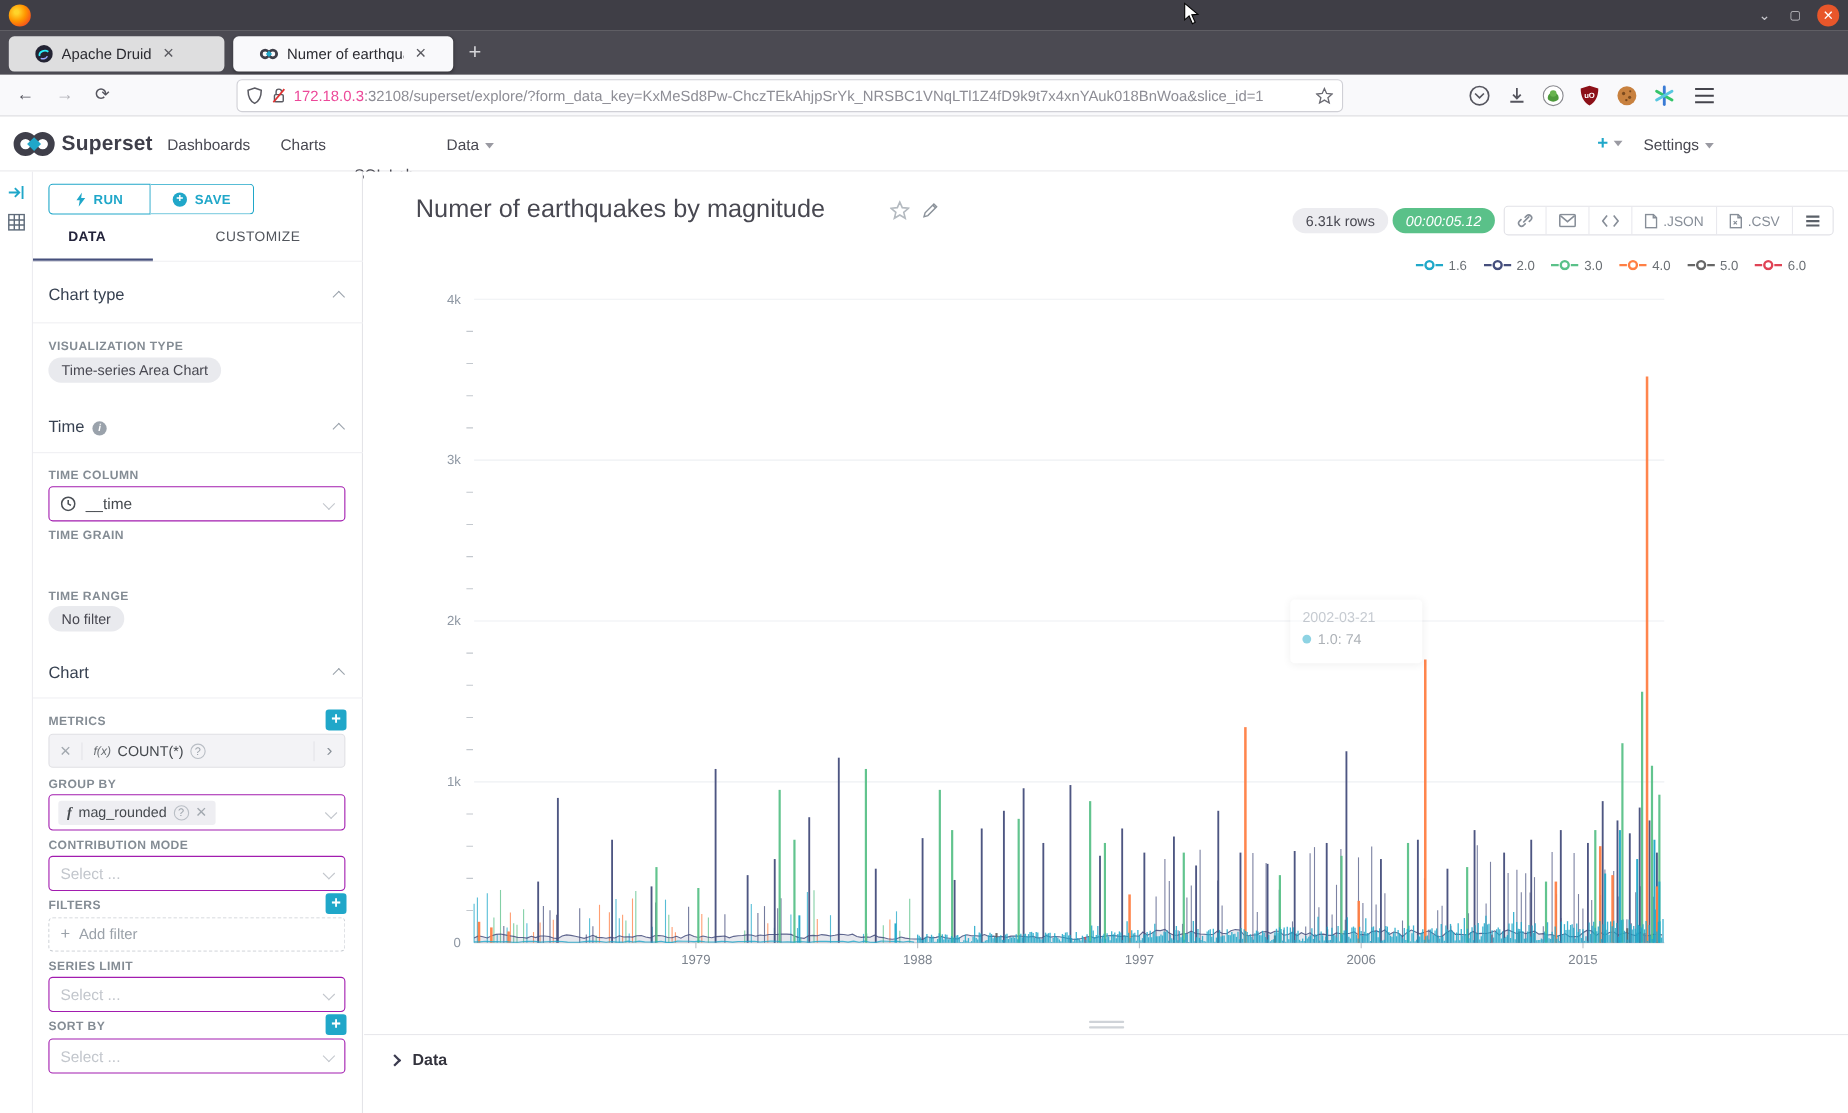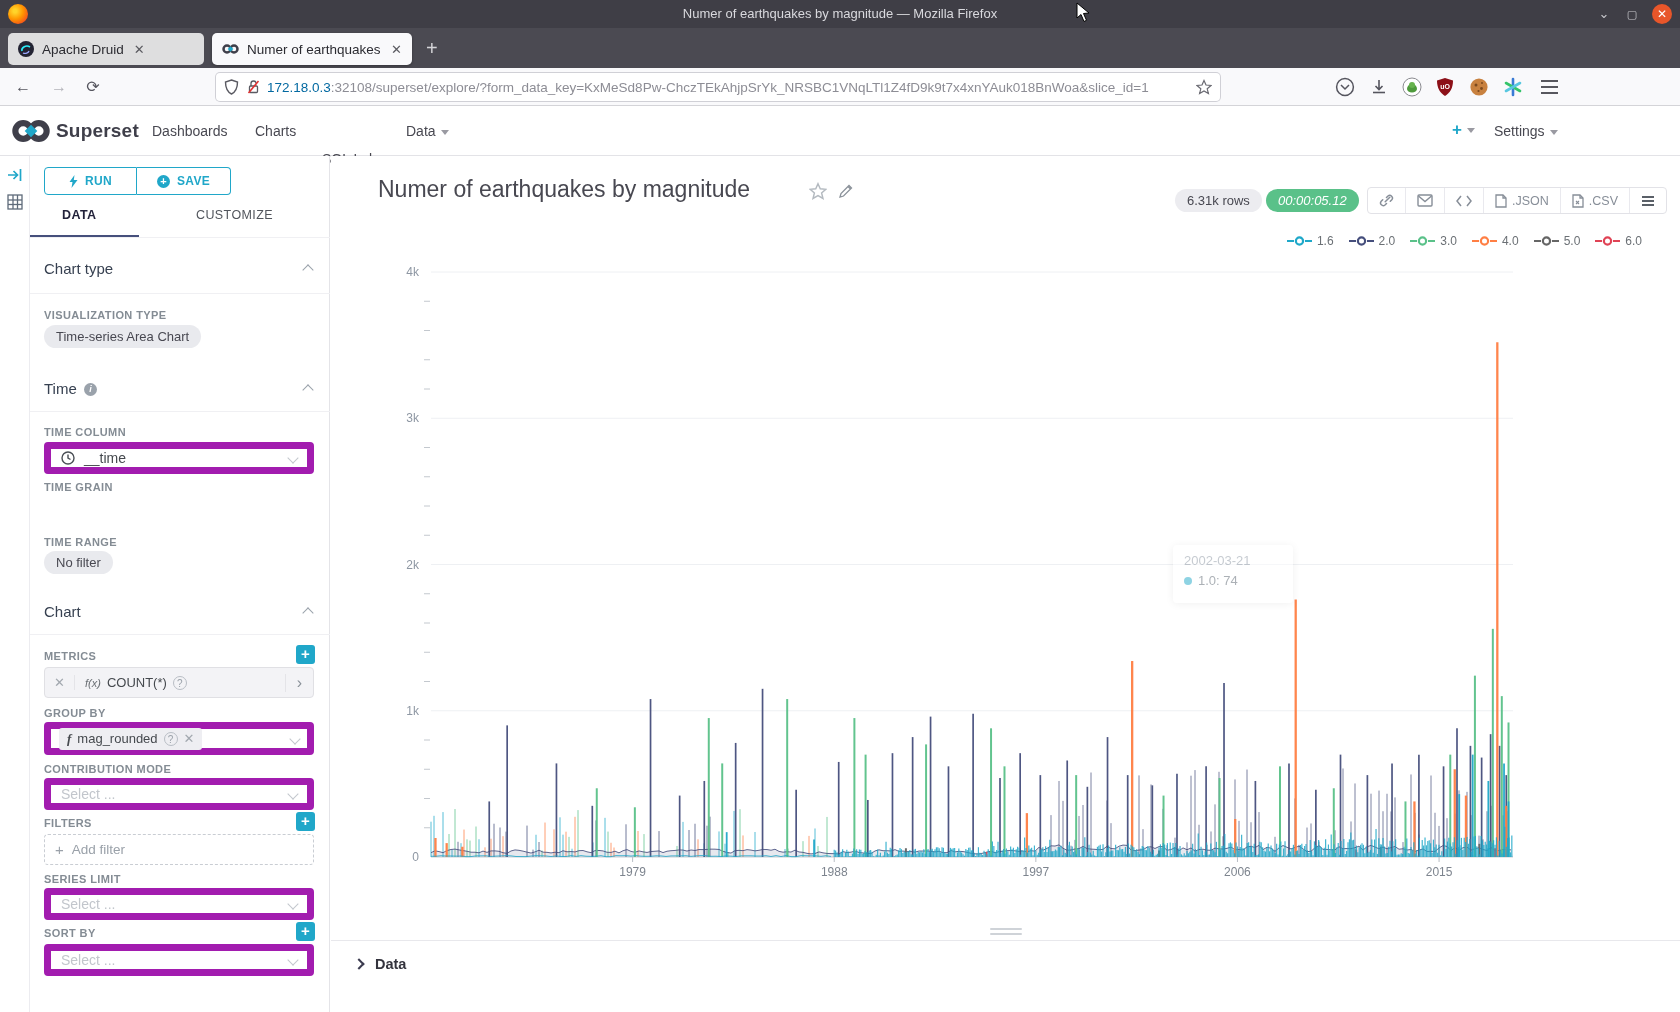--- a/index.html
+++ b/index.html
@@ -5,48 +5,48 @@
   * { margin:0; padding:0; box-sizing:border-box; }
   html,body { width:1680px; height:1012px; overflow:hidden;
     font-family:"Liberation Sans","DejaVu Sans",sans-serif; background:#fff; }
   .abs { position:absolute; }
   
   #titlebar { position:absolute; left:0; top:0; width:1680px; height:28px; background:#3f3e46; }
   #window-title { position:absolute; left:0; right:0; top:6px; text-align:center; font-size:13px; color:#d9d9de; }
   .winbtn { position:absolute; top:4px; width:20px; height:20px; color:#c9c9ce; font-size:13px; text-align:center; line-height:20px; }
   #close-btn { background:#e8562a; border-radius:50%; color:#fff; font-size:12px; }
   #tabbar { position:absolute; left:0; top:28px; width:1680px; height:40px; background:#4b4a52; }
-  .tab { position:absolute; top:5px; height:32px; border-radius:5px; display:flex; align-items:center; padding:0 10px; font-size:13.5px; color:#2b2b31; }
+  .tab { position:absolute; top:5px; height:32px; border-radius:5px; display:flex; align-items:center; padding:0 24px; font-size:13.5px; color:#2b2b31; }
   .tab .tlabel { white-space:nowrap; overflow:hidden; max-width:140px; }
   .tab .tclose { margin-left:10px; color:#5a5a60; font-size:13px; }
   #tab1 { left:8px; width:196px; background:#dededf; }
   #tab2 { left:212px; width:200px; background:#f9f9fb; box-shadow:0 1px 3px rgba(0,0,0,.3); }
   #newtab { position:absolute; left:426px; top:10px; color:#d4d4d8; font-size:20px; line-height:20px; }
   #navtoolbar { position:absolute; left:0; top:68px; width:1680px; height:38px; background:#f9f9fb; border-bottom:1px solid #d4d4d8; }
   .navicon { position:absolute; top:8px; width:22px; height:22px; color:#55555e; font-size:16px; text-align:center; line-height:22px; }
   #urlbar { position:absolute; left:216px; top:5px; width:1004px; height:28px; background:#ffffff; border-radius:4px; box-shadow:0 0 0 1px #d0d0d6; display:flex; align-items:center; padding:0 8px; }
   #urltext { font-size:13.5px; color:#8d8d95; white-space:nowrap; overflow:hidden; flex:1; margin-left:6px; }
-  #urltext b { color:#0369a1; font-weight:normal; }
+  #urltext b { color:#ec4899; font-weight:normal; }
   
   #appnav { position:absolute; left:0; top:106px; width:1680px; height:50px; background:#fff; border-bottom:1px solid #e3e3e7; }
   #brandtxt { font-size:19px; font-weight:bold; color:#3f3f4a; letter-spacing:.2px; }
   .appnav-item { font-size:14px; color:#484851; }
   .caret { display:inline-block; width:0; height:0; border-left:4px solid transparent; border-right:4px solid transparent; border-top:5px solid #9a9aa2; margin-left:5px; vertical-align:middle; }
   
   #siderail { position:absolute; left:0; top:156px; width:30px; height:856px; background:#fff; border-right:1px solid #ececf0; }
   #cpanel { position:absolute; left:30px; top:156px; width:300px; height:856px; background:#fff; border-right:1px solid #e4e4e8; }
   .runsave { position:absolute; top:11px; height:28px; border:1px solid #20a7c9; color:#20a7c9; font-size:12px; font-weight:bold; display:flex; align-items:center; justify-content:center; letter-spacing:.3px; background:#fff; }
   .ptab { font-size:12.5px; letter-spacing:.4px; }
   .lbl { font-size:11px; font-weight:bold; letter-spacing:.4px; color:#848c94; }
   .hdr { font-size:15px; font-weight:500; color:#374151; }
   .chev-up { display:inline-block; width:8px; height:8px; border-left:1.5px solid #9aa2ab; border-top:1.5px solid #9aa2ab; transform:rotate(45deg); }
   .chev-down { display:inline-block; width:8px; height:8px; border-left:1.5px solid #c3c7cd; border-bottom:1.5px solid #c3c7cd; transform:rotate(-45deg); }
   .chev-right { display:inline-block; width:8px; height:8px; border-right:2px solid #3b3b4f; border-top:2px solid #3b3b4f; transform:rotate(45deg); }
   .divider { position:absolute; left:0; width:300px; height:1px; background:#f0f0f3; }
-  .sel { position:absolute; left:14px; width:270px; height:32px; border:7px solid #a21caf; border-radius:4px; background:#fff; display:flex; align-items:center; padding:0 10px; font-size:14px; color:#45494e; }
+  .sel { position:absolute; left:14px; width:270px; height:32px; border:1px solid #a21caf; border-radius:4px; background:#fff; display:flex; align-items:center; padding:0 10px; font-size:14px; color:#45494e; }
   .sel .ph { color:#c2c6cc; }
   .sel .scaret { margin-left:auto; }
   .pill { display:inline-block; background:#e9eaee; border-radius:12px; padding:4px 12px; font-size:13px; color:#484851; }
   .plusbtn { position:absolute; width:19px; height:19px; background:#20a7c9; border-radius:3px; color:#fff; font-size:15px; line-height:18px; text-align:center; font-weight:bold; }
   .chip { display:inline-flex; align-items:center; background:#eeeef2; border-radius:3px; padding:3px 8px; font-size:13px; color:#45494e; gap:6px; }
   .qicon { display:inline-block; width:14px; height:14px; border:1px solid #b9bec5; border-radius:50%; color:#9aa1a9; font-size:10px; line-height:13px; text-align:center; }
   .xicon { color:#a2a8af; font-size:13px; }
   
   #main { position:absolute; left:331px; top:156px; width:1349px; height:856px; background:#fff; }
   #chart-title { position:absolute; left:47px; top:20px; font-size:23px; color:#484851; }
@@ -65,21 +65,20 @@
   #draghandle div { height:2px; background:#cfd3d8; margin-bottom:3px; border-radius:1px; }
   #datarow { position:absolute; left:24px; top:800px; display:flex; align-items:center; gap:12px; }
   #datarow .dlabel { font-size:14.5px; font-weight:bold; color:#33333d; }
   svg text { font-family:"Liberation Sans","DejaVu Sans",sans-serif; }
 </style>
 </head>
 <body>
 
 <div id="titlebar">
   <span class="abs" style="left:8px;top:4px;width:20px;height:20px;border-radius:50%;background:radial-gradient(circle at 35% 35%,#ffd42a 10%,#ff9500 45%,#f23a26 90%);"></span>
-  <div id="window-title">Numer of earthquakes by magnitude — Mozilla Firefox</div>
   <span class="winbtn" style="right:66px;">⌄</span>
   <span class="winbtn" style="right:38px;font-size:11px;">▢</span>
   <span class="winbtn" id="close-btn" style="right:8px;">✕</span>
   <svg class="abs" style="left:1076px;top:2px;" width="15" height="22" viewBox="0 0 15 22">
     <path d="M1 1 L1 16 L5 12.5 L8 19.5 L10.5 18.3 L7.5 11.5 L13 11 Z" fill="#fff" stroke="#000" stroke-width="1"></path>
   </svg>
 </div>
 
 <div id="tabbar">
   <div class="tab" id="tab1">

